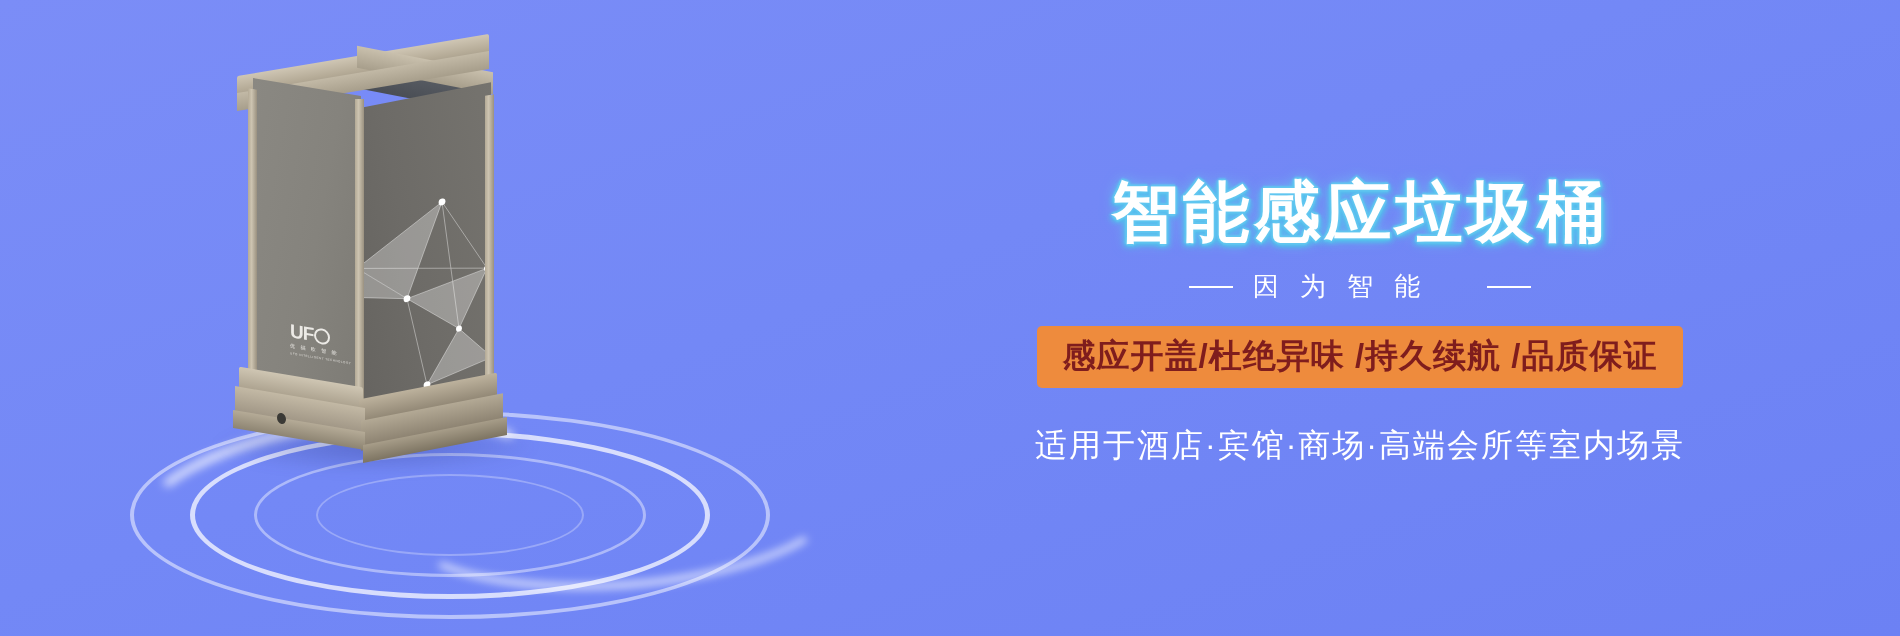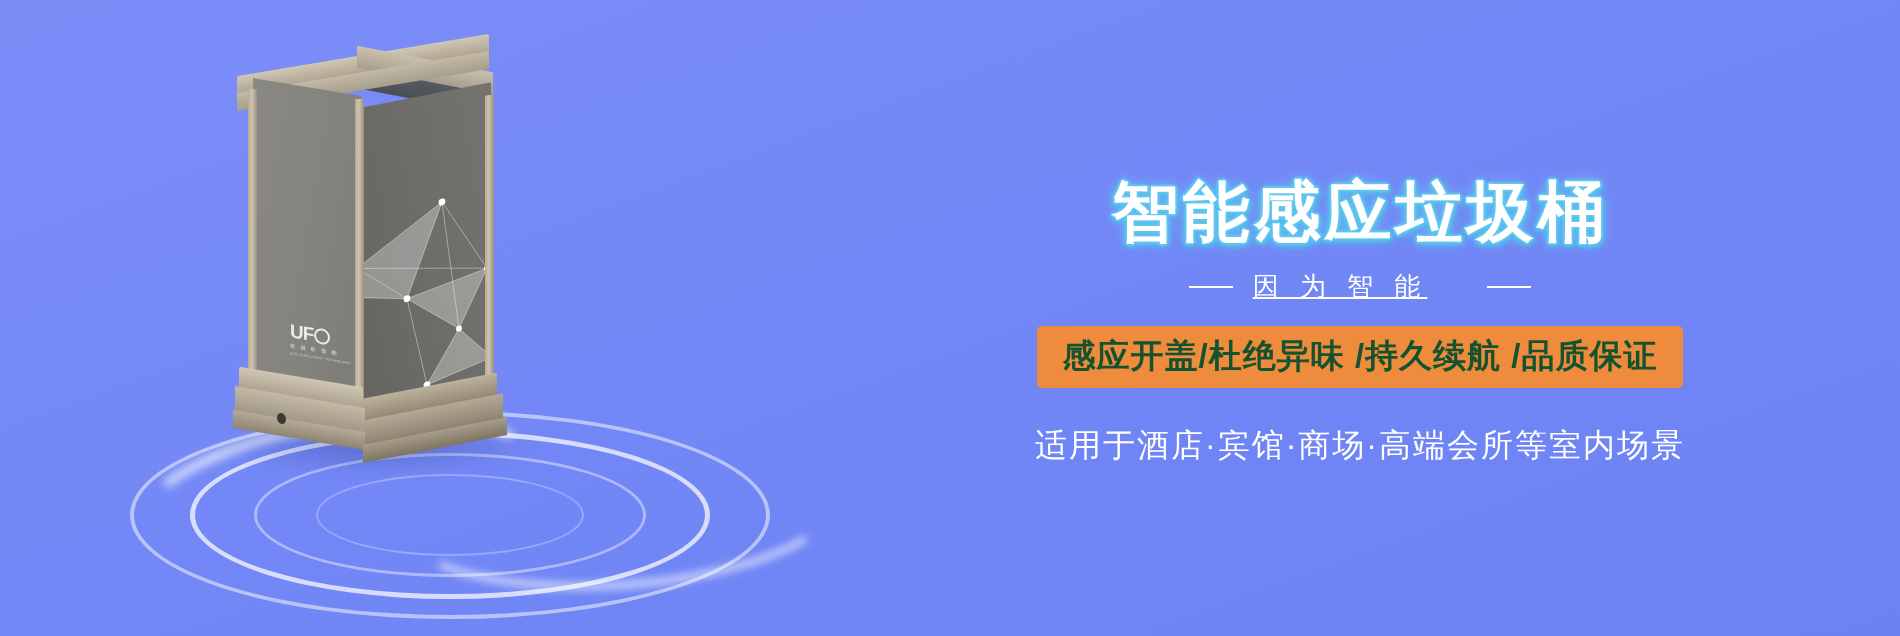--- a/index.html
+++ b/index.html
@@ -261,26 +261,26 @@
     letter-spacing: 7px;
     margin: 18px 0 22px 0;
     white-space: nowrap;
   }
   .subline .dash {
     display: inline-block;
     width: 44px;
     height: 2px;
     background: #ffffff;
   }
-  .subline .piece { display: inline-block; text-decoration: underline; }
+  .subline .piece { display: inline-block; }
   .subline .gap { display: inline-block; width: 20px; }
 
   .feature-bar {
     background: #ee8b3d;
-    color: #14532d;
+    color: #7f1d1d;
     font-size: 33px;
     font-weight: 700;
     letter-spacing: 1px;
     padding: 11px 26px 13px 26px;
     border-radius: 5px;
     white-space: nowrap;
     line-height: 1.15;
   }
 
   .scene-line {

